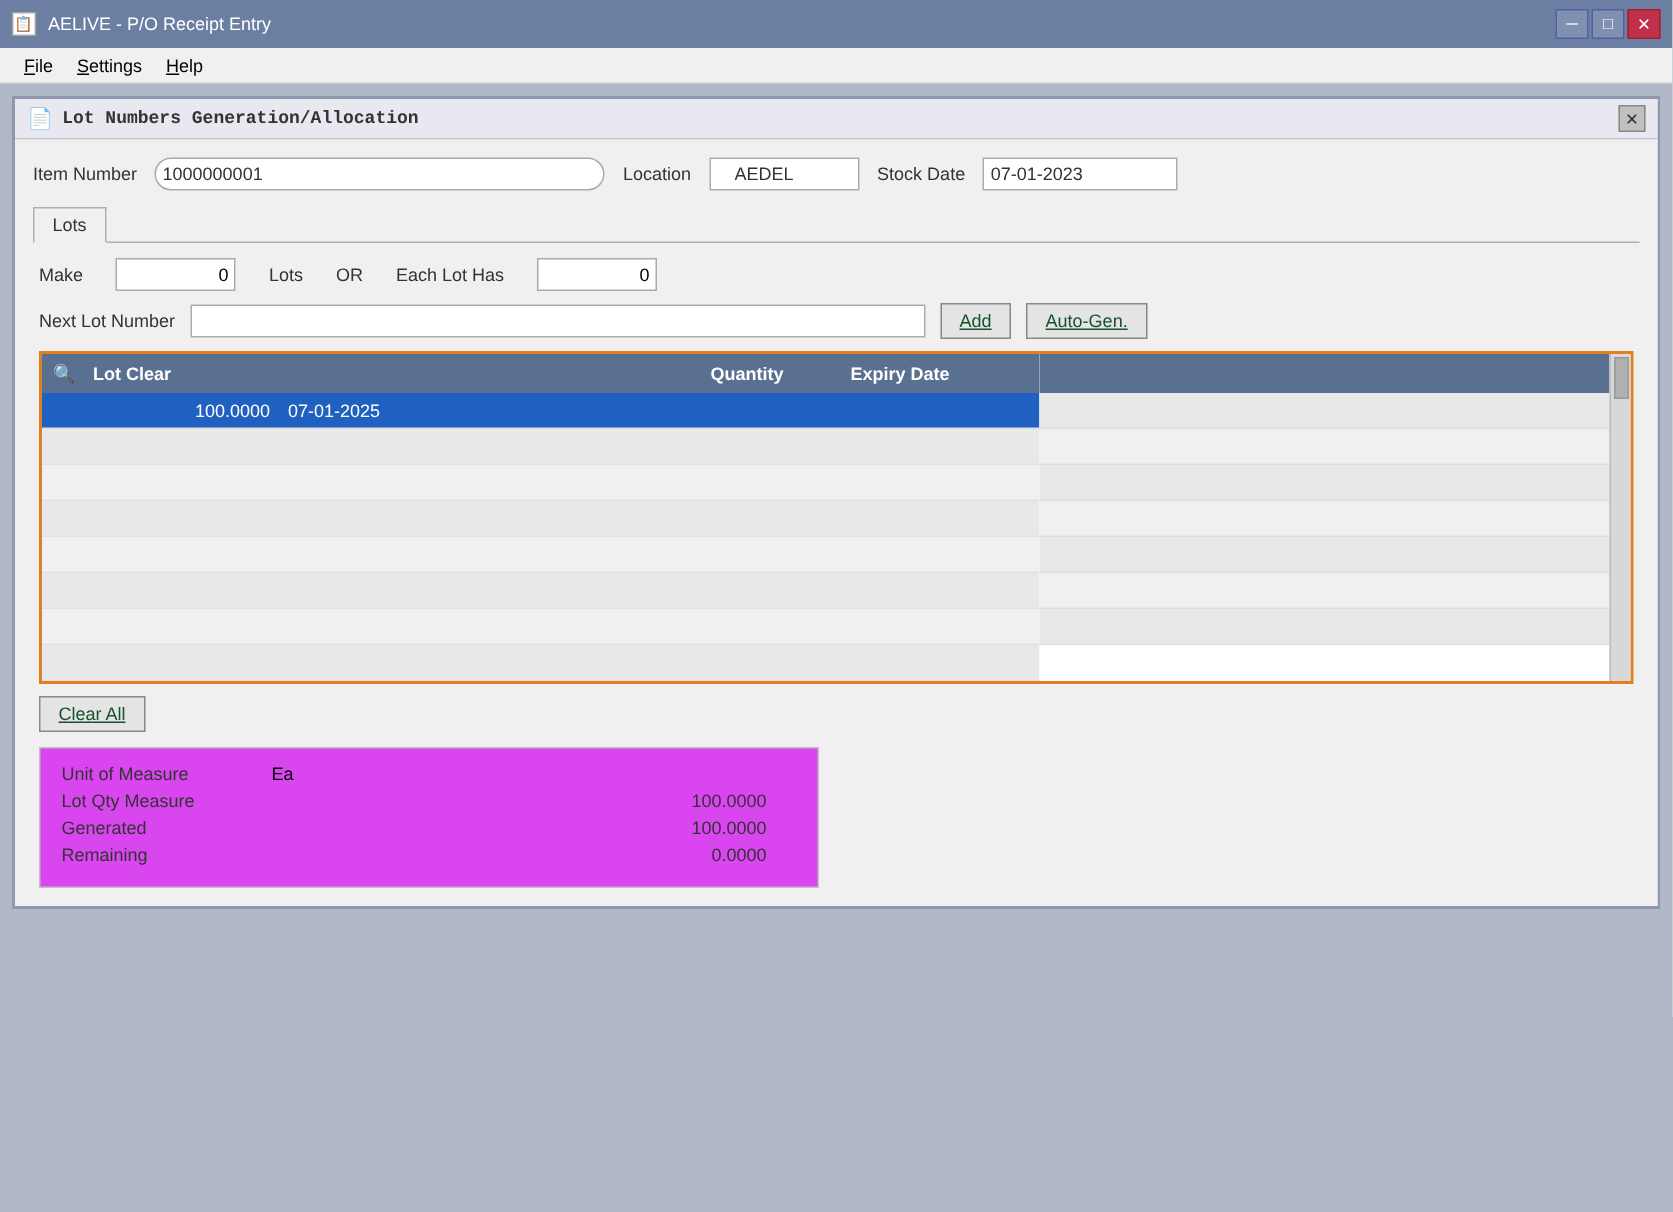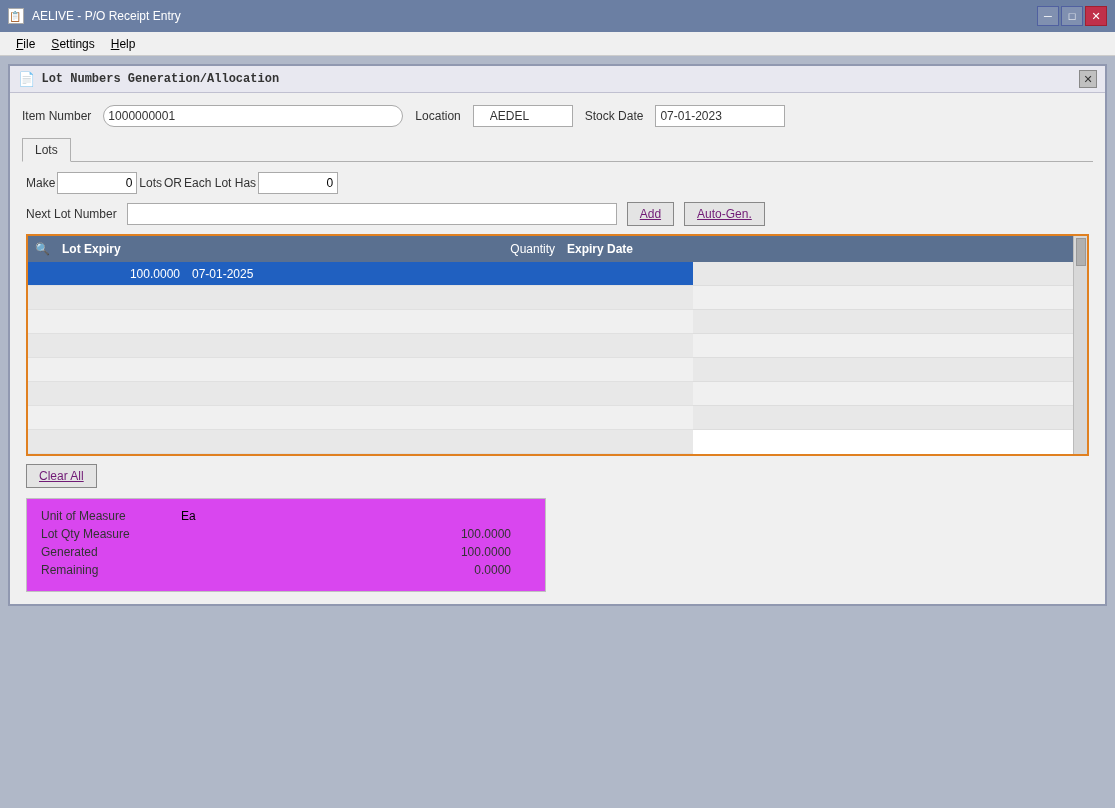--- a/index.html
+++ b/index.html
@@ -88,21 +88,21 @@
       border-bottom: 1px solid #f0f0f0;
       font-weight: normal;
       z-index: 1;
     }
 
     .lots-section { padding: 0 4px; }
 
     .lots-controls {
       display: flex;
       align-items: center;
-      gap: 2px;
+      gap: 22px;
       margin-bottom: 8px;
     }
     .lots-input-small {
       border: 1px solid #aaa;
       background: white;
       height: 22px;
       width: 80px;
       padding: 0 4px;
       text-align: right;
       font-size: 12px;
@@ -123,41 +123,41 @@
       padding: 0 4px;
       font-size: 12px;
     }
     .btn {
       border: 1px solid #888;
       background: #e4e4e4;
       height: 24px;
       padding: 0 12px;
       cursor: pointer;
       font-size: 12px;
-      color: #701a75;
+      color: #14532d;
     }
     .btn span { text-decoration: underline; }
 
     .grid-header {
       background: #5a7090;
       color: white;
       display: flex;
       height: 26px;
       align-items: center;
     }
     .grid-header-search {
       width: 30px;
       display: flex;
       align-items: center;
       justify-content: center;
       color: #ccc;
       font-size: 12px;
     }
     .grid-col-lot { flex: 1; padding: 0 4px; font-size: 12px; font-weight: bold; }
-    .grid-col-qty { width: 130px; text-align: right; padding: 0 8px; font-size: 12px; font-weight: normal; }
+    .grid-col-qty { width: 130px; text-align: center; padding: 0 8px; font-size: 12px; font-weight: bold; }
     .grid-col-expiry { width: 130px; padding: 0 4px; font-size: 12px; font-weight: bold; }
 
     .grid-row {
       display: flex;
       height: 24px;
       align-items: center;
       border-bottom: 1px solid #e0e0e0;
     }
     .grid-row.selected {
       background: #2060c0;
@@ -256,21 +256,21 @@
           <button class="btn"><span>Add</span></button>
           <button class="btn"><span>Auto-Gen.</span></button>
         </div>
 
         <div style="display:flex; border: 2px solid #e08020; margin-bottom: 8px;">
 
           <div style="flex: 0 0 665px;">
 
             <div class="grid-header">
               <div class="grid-header-search">🔍</div>
-              <div class="grid-col-lot">Lot Expiry</div>
+              <div class="grid-col-lot">Lot Clear</div>
               <div class="grid-col-qty">Quantity</div>
               <div class="grid-col-expiry">Expiry Date</div>
             </div>
 
             <div class="grid-row selected">
               <div style="width:30px;"></div>
               <div class="grid-cell-qty">100.0000</div>
               <div class="grid-cell-expiry">07-01-2025</div>
             </div>
 

